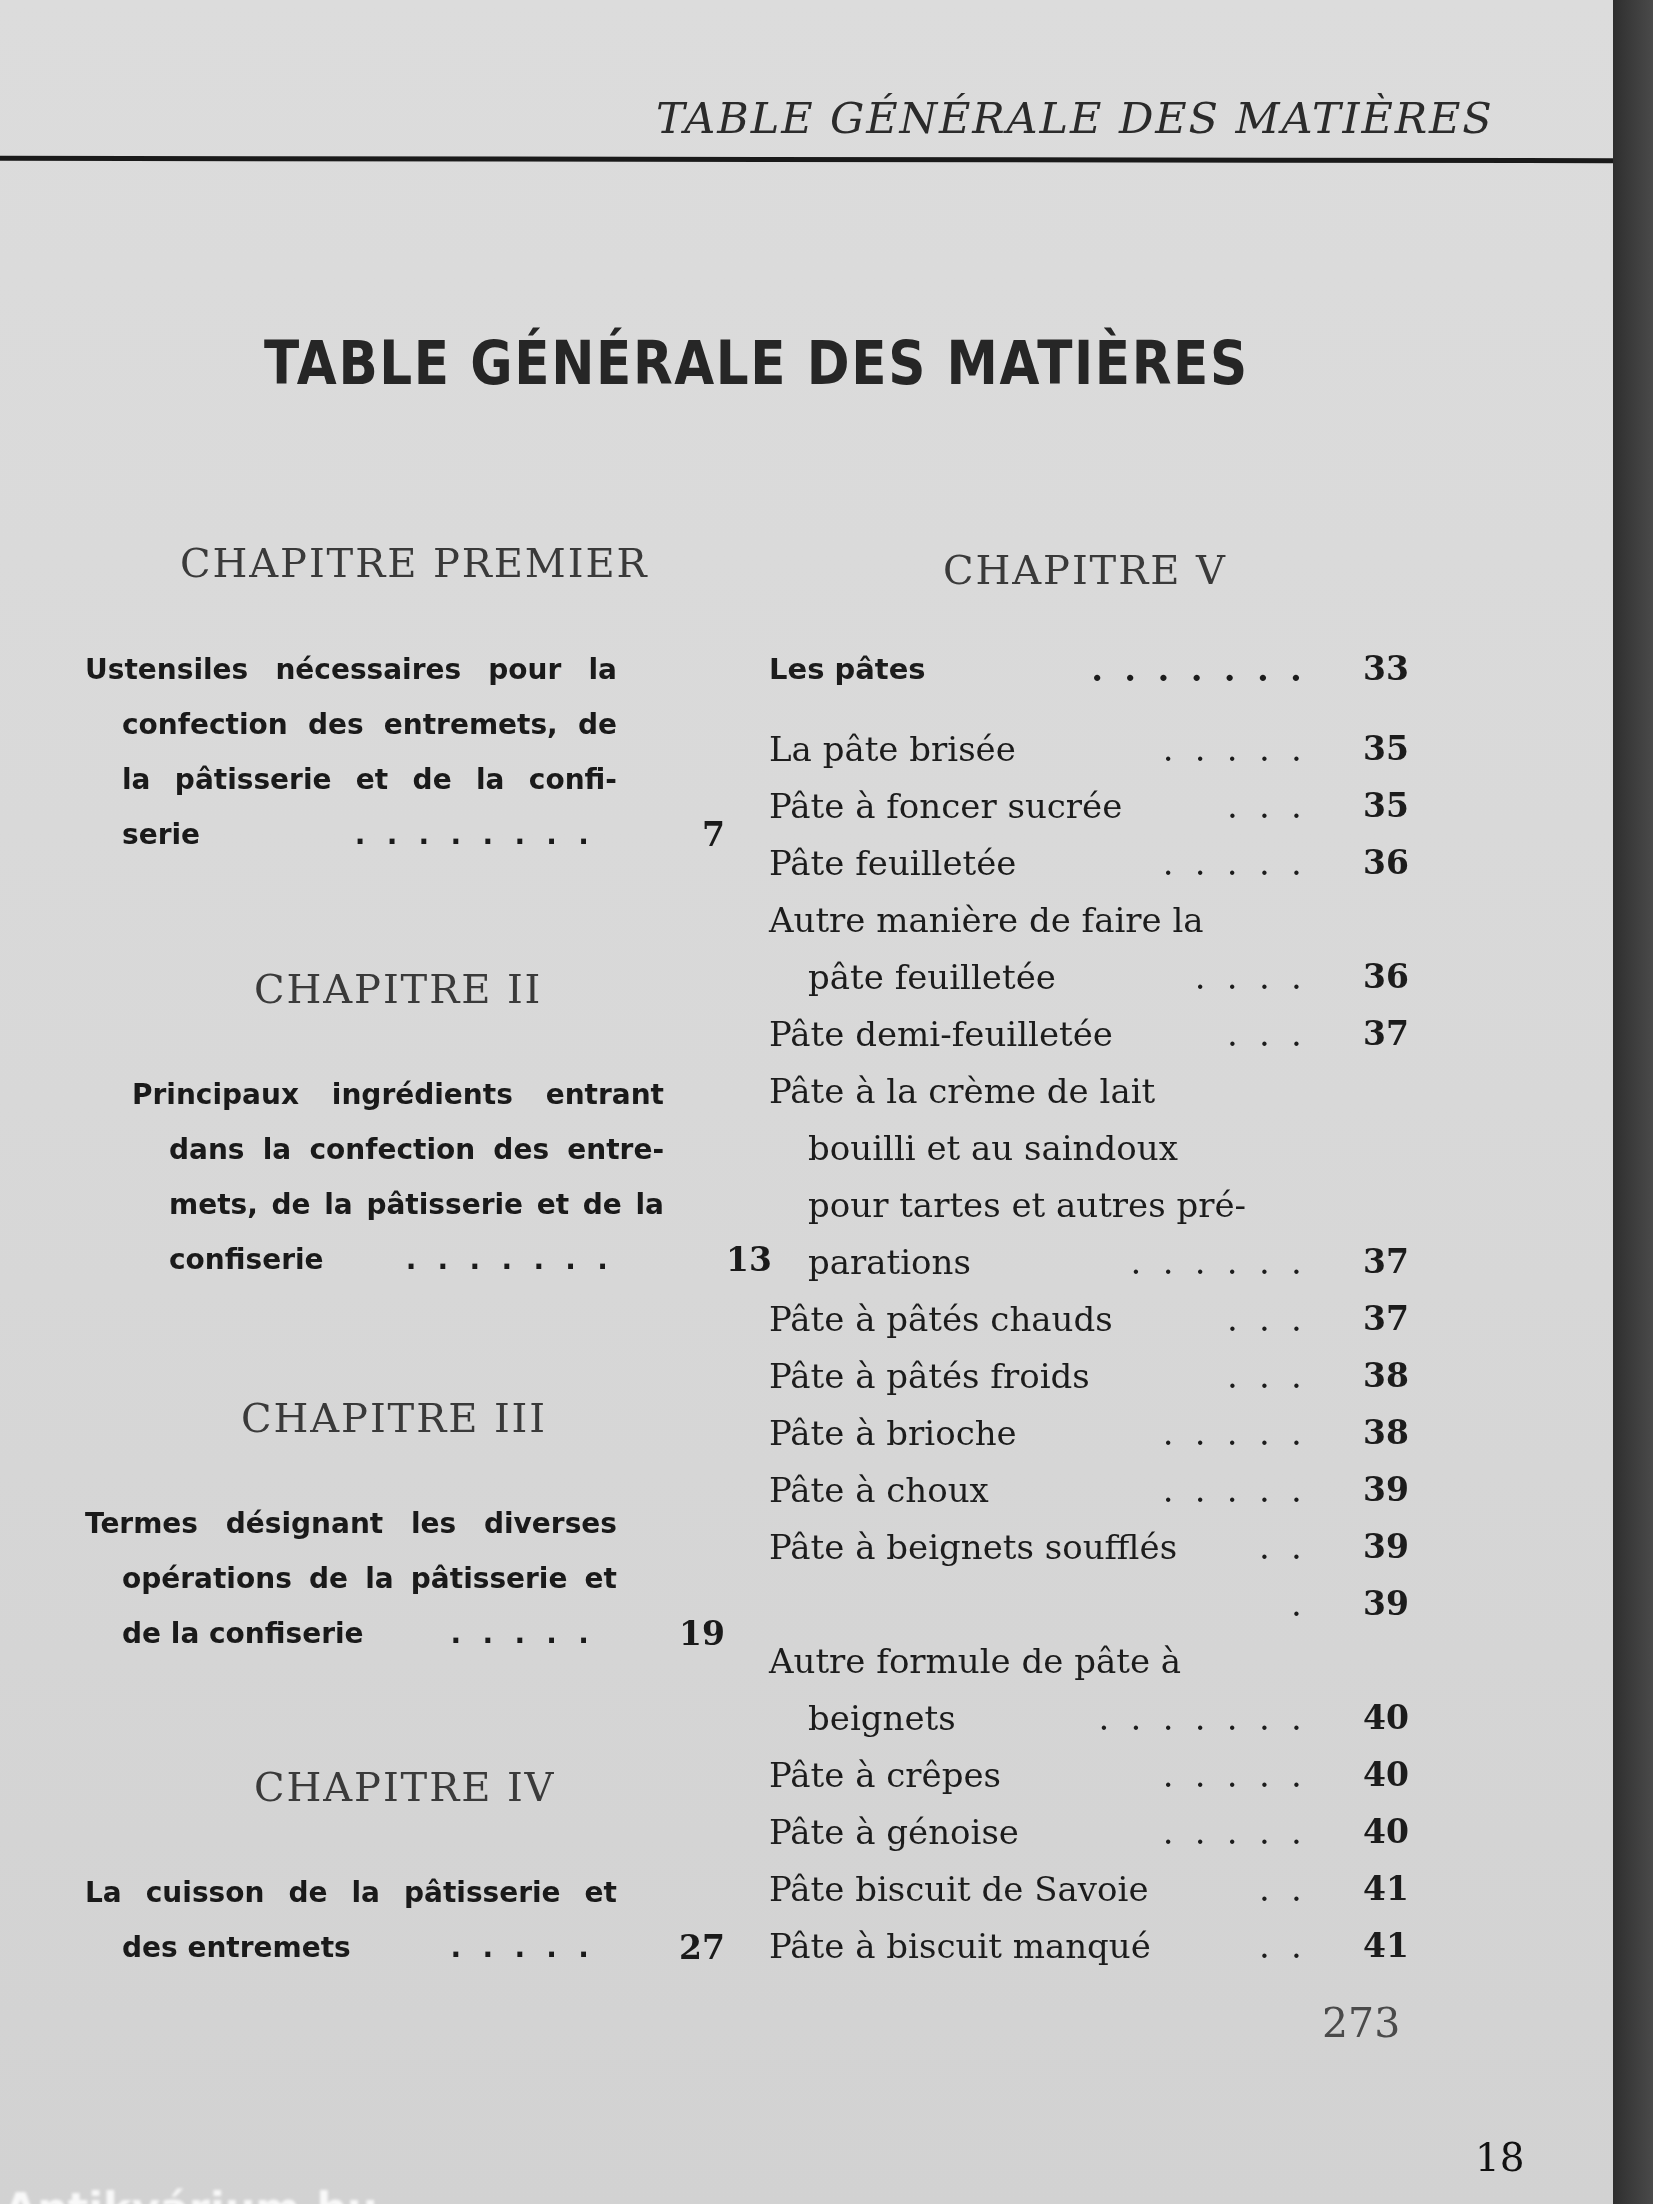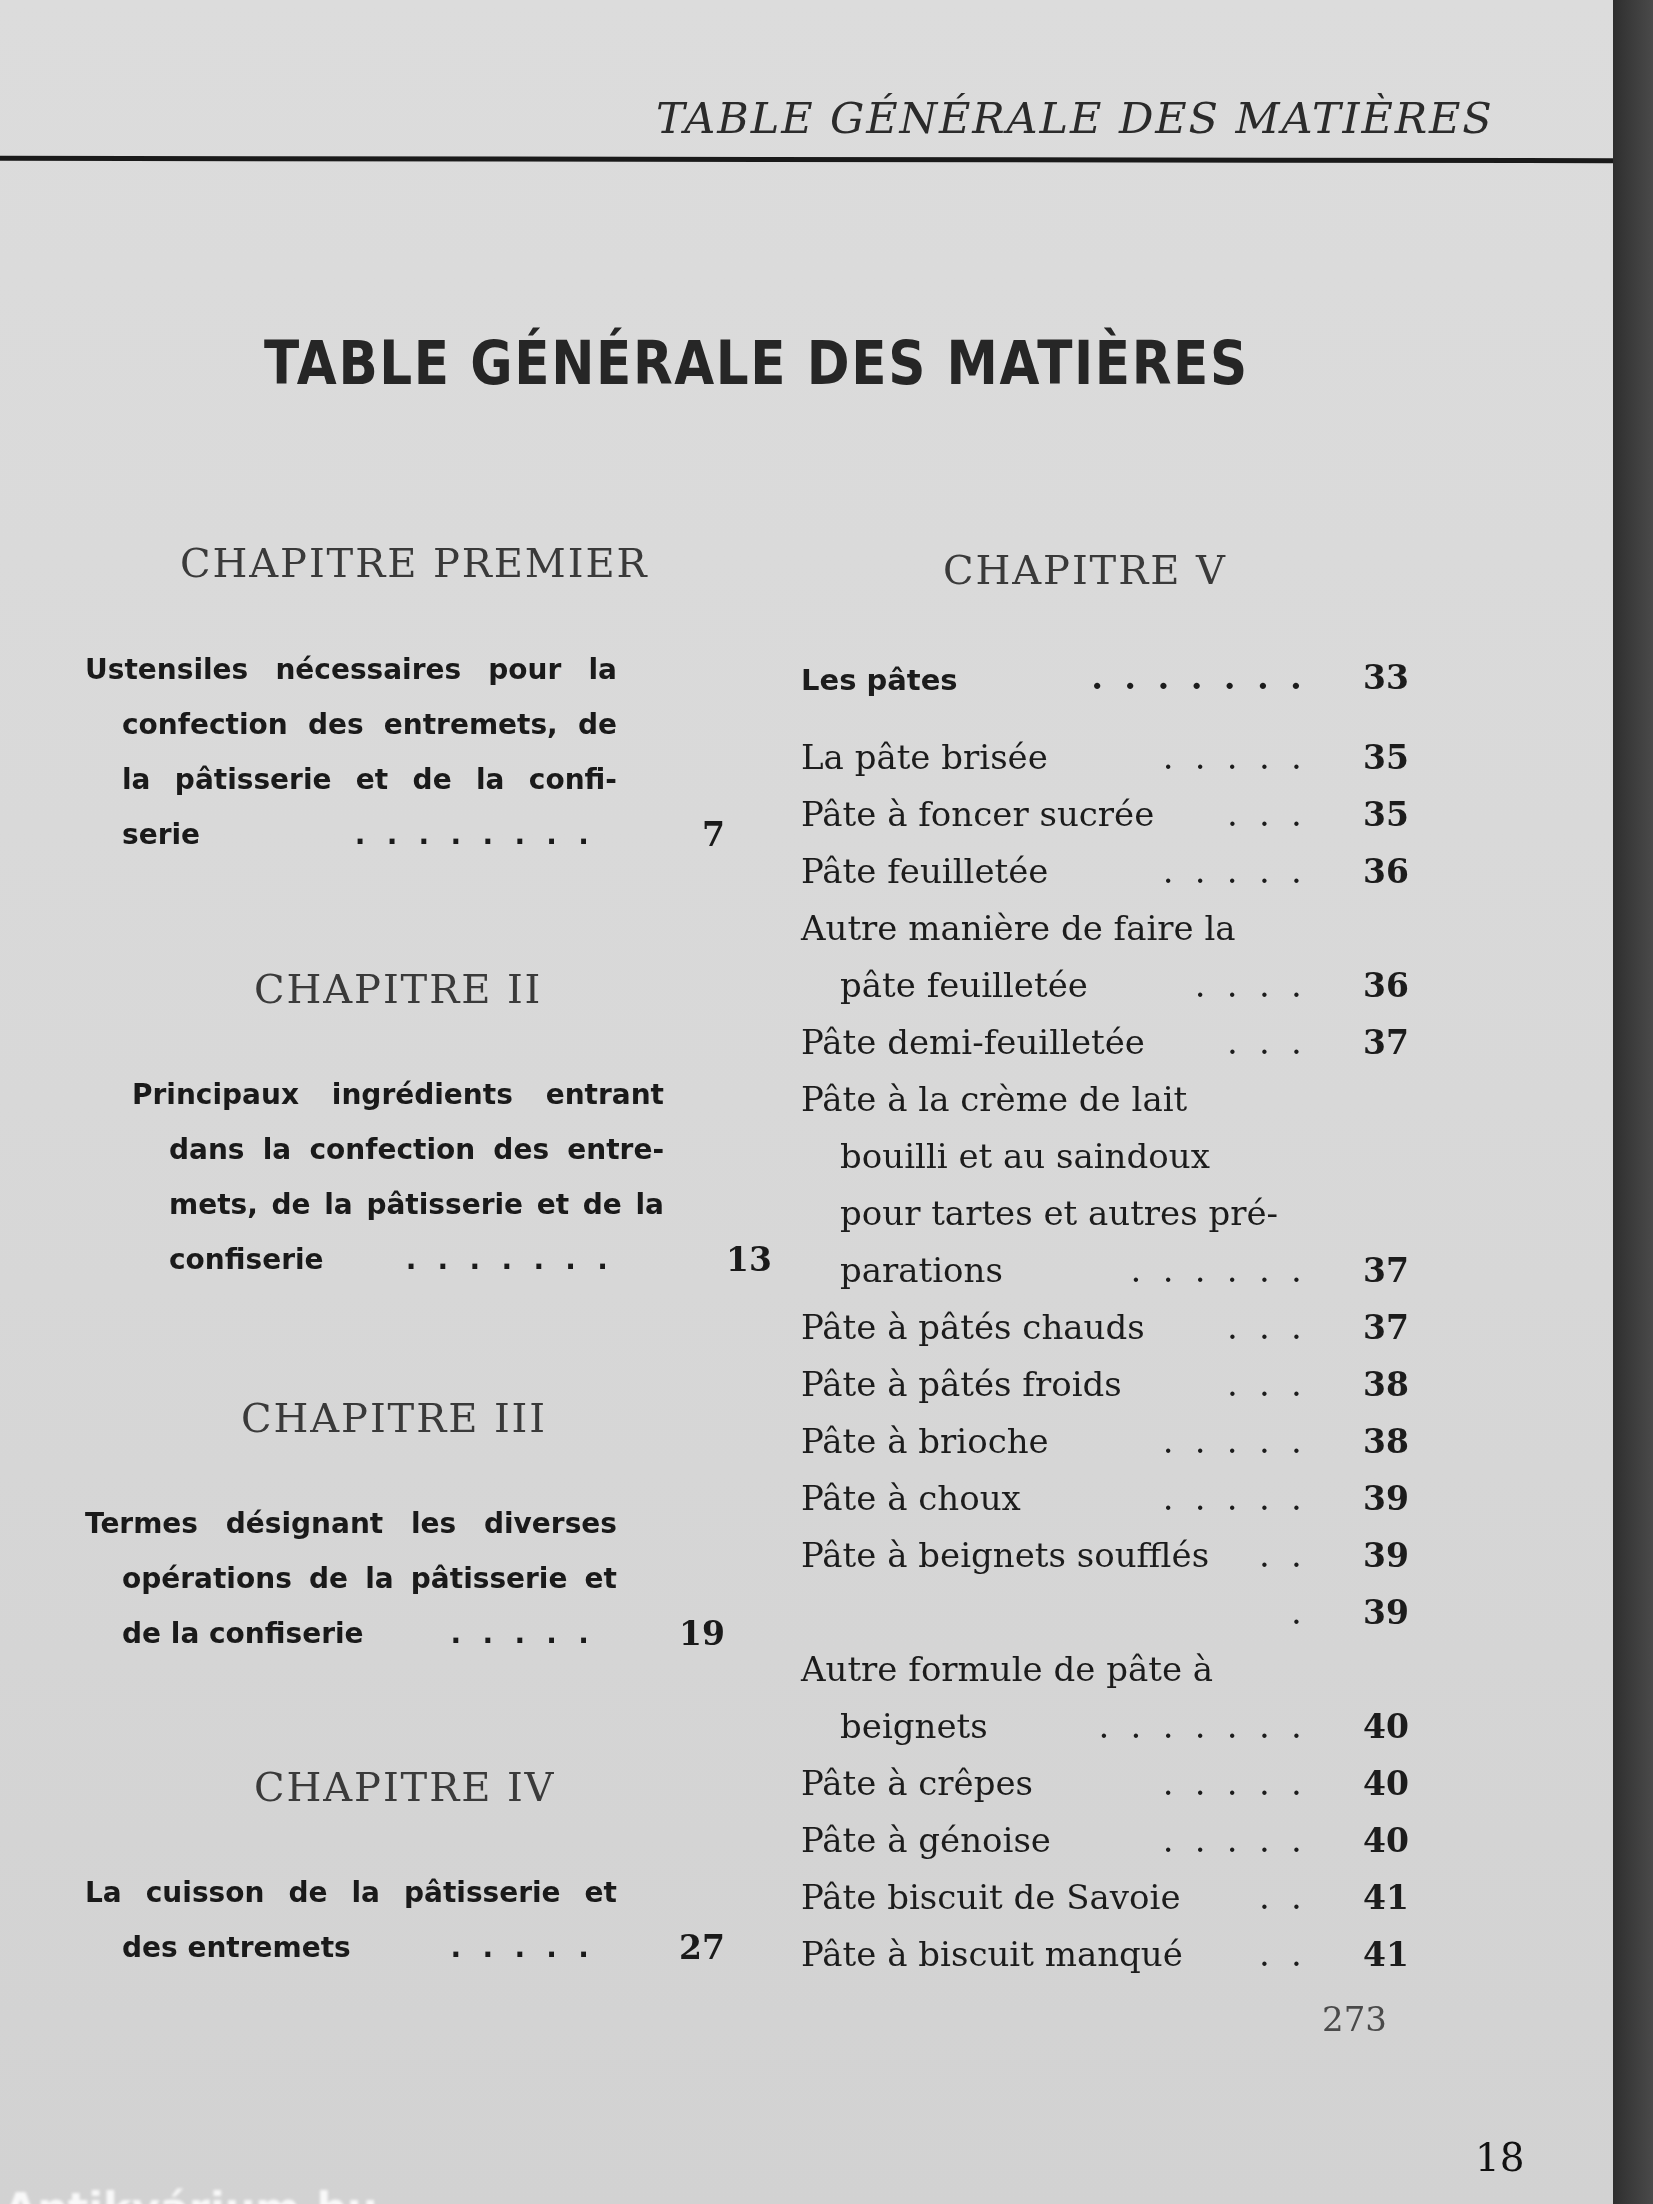--- a/index.html
+++ b/index.html
@@ -44,30 +44,30 @@
   .left-entry .line { white-space: nowrap; display: block; text-align: justify; text-align-last: justify; width: 532px; }
   .left-entry .line.indent { margin-left: 37px; width: 495px; }
   .left-entry .last { display: flex; align-items: flex-end; }
   .left-entry .last .txt { white-space: nowrap; }
   .left-entry .dots { flex: 1; letter-spacing: 21.3px; overflow: hidden; white-space: nowrap; text-align: right; margin: 0 5.8px; }
   .left-entry .pg { font-family: "DejaVu Serif", serif; font-weight: bold; font-size: 33px; width: 109px; text-align: right; }
   .right-col {
     position: absolute; left: 769px; top: 640px; width: 640px;
     font-family: "DejaVu Serif", serif; font-size: 34px; color: #1c1c1c;
   }
-  .r-item { display: flex; align-items: flex-end; height: 57px; margin-left: 32px; }
+  .r-item { display: flex; align-items: center; height: 57px; }
   .r-item.bold { font-family: "DejaVu Sans", sans-serif; font-weight: bold; font-size: 29px; }
   .r-item .txt { white-space: nowrap; }
   .r-item .dots { flex: 1; overflow: hidden; white-space: nowrap; text-align: right; letter-spacing: 21.3px; margin: 0 7.8px; font-family: "DejaVu Serif", serif; font-size: 34px; }
   .r-item .pg { width: 78px; text-align: right; font-weight: bold; font-family: "DejaVu Serif", serif; font-size: 33px; }
   .r-item.indent .txt { margin-left: 39px; }
   .r-item .blank { flex: 1; }
   .folio {
     position: absolute; top: 1999px; left: 1322px;
-    font-family: "DejaVu Serif", serif; font-size: 34px; color: #4a4a4a;
+    font-family: "DejaVu Serif", serif; font-size: 41px; color: #4a4a4a;
   }
   .sheet-no {
     position: absolute; top: 2135px; left: 1475px;
     font-family: "DejaVu Serif", serif; font-size: 39px; color: #111;
   }
   .watermark {
     position: absolute; top: 2183px; left: 3.9px;
     font-family: "DejaVu Sans", sans-serif; font-weight: bold;
     font-size: 43px; color: rgba(255,255,255,0.85); filter: blur(1.5px);
   }

